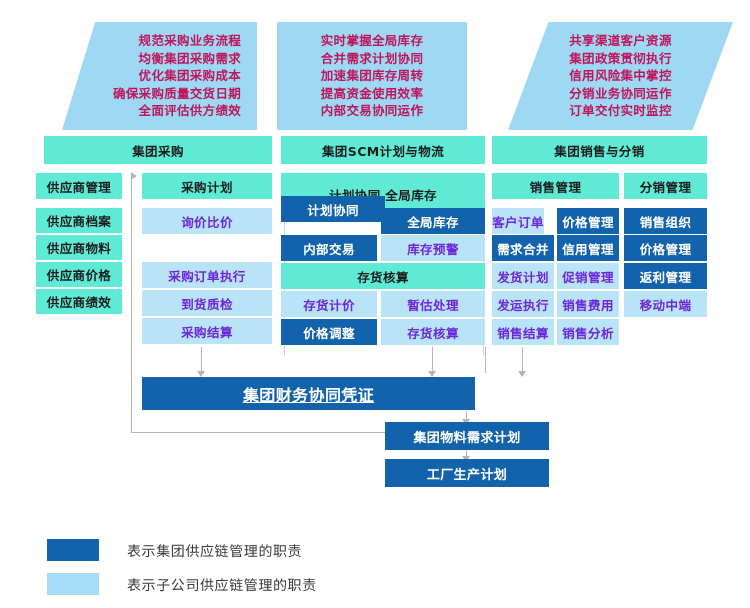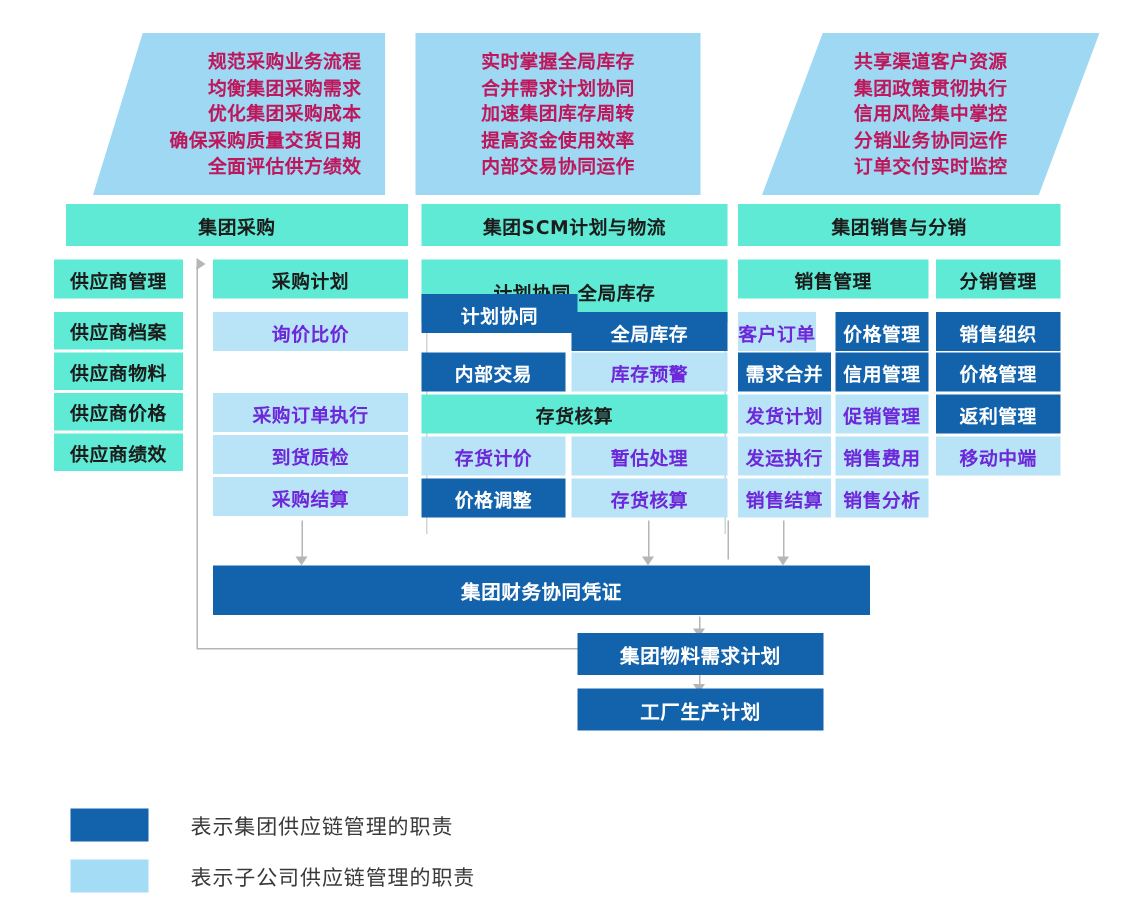--- a/index.html
+++ b/index.html
@@ -195,21 +195,21 @@
   <div class="cell lighter" style="left:557px;top:263px;width:62px;height:26px;">促销管理</div>
   <div class="cell lighter" style="left:557px;top:291px;width:62px;height:26px;">销售费用</div>
   <div class="cell lighter" style="left:557px;top:319px;width:62px;height:26px;">销售分析</div>
 
   <div class="cell light" style="left:624px;top:173px;width:83px;height:26px;">分销管理</div>
   <div class="cell dark" style="left:624px;top:208px;width:83px;height:26px;">销售组织</div>
   <div class="cell dark" style="left:624px;top:235px;width:83px;height:26px;">价格管理</div>
   <div class="cell dark" style="left:624px;top:263px;width:83px;height:26px;">返利管理</div>
   <div class="cell lighter" style="left:624px;top:291px;width:83px;height:26px;">移动中端</div>
 
-  <div class="cell dark" style="left:142px;top:377px;width:438px;height:33px;font-size:13px;">集团财务协同凭证</div>
+  <div class="cell dark" style="left:142px;top:377px;width:333px;height:33px;font-size:16px;text-decoration:underline;">集团财务协同凭证</div>
   <div class="cell dark" style="left:385px;top:422px;width:164px;height:28px;font-size:13px;">集团物料需求计划</div>
   <div class="cell dark" style="left:385px;top:459px;width:164px;height:28px;font-size:13px;">工厂生产计划</div>
 
   <div class="legend-row" style="left:47px;top:539px;">
     <span class="legend-swatch" style="background:#1263ab;"></span>
     <span class="legend-label">表示集团供应链管理的职责</span>
   </div>
   <div class="legend-row" style="left:47px;top:573px;">
     <span class="legend-swatch" style="background:#a5dcf5;"></span>
     <span class="legend-label">表示子公司供应链管理的职责</span>

